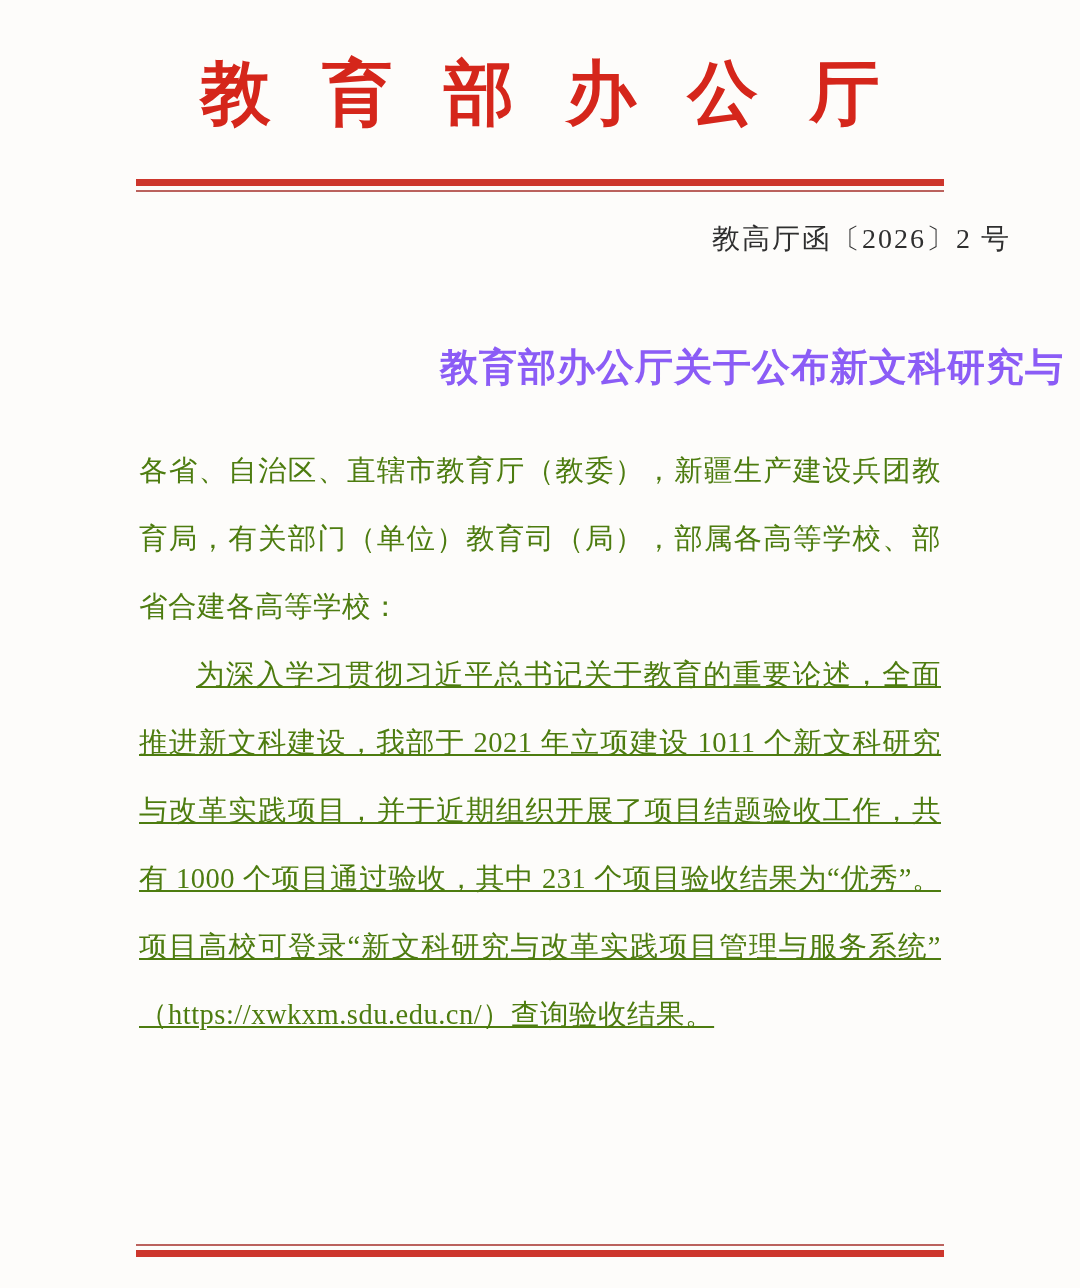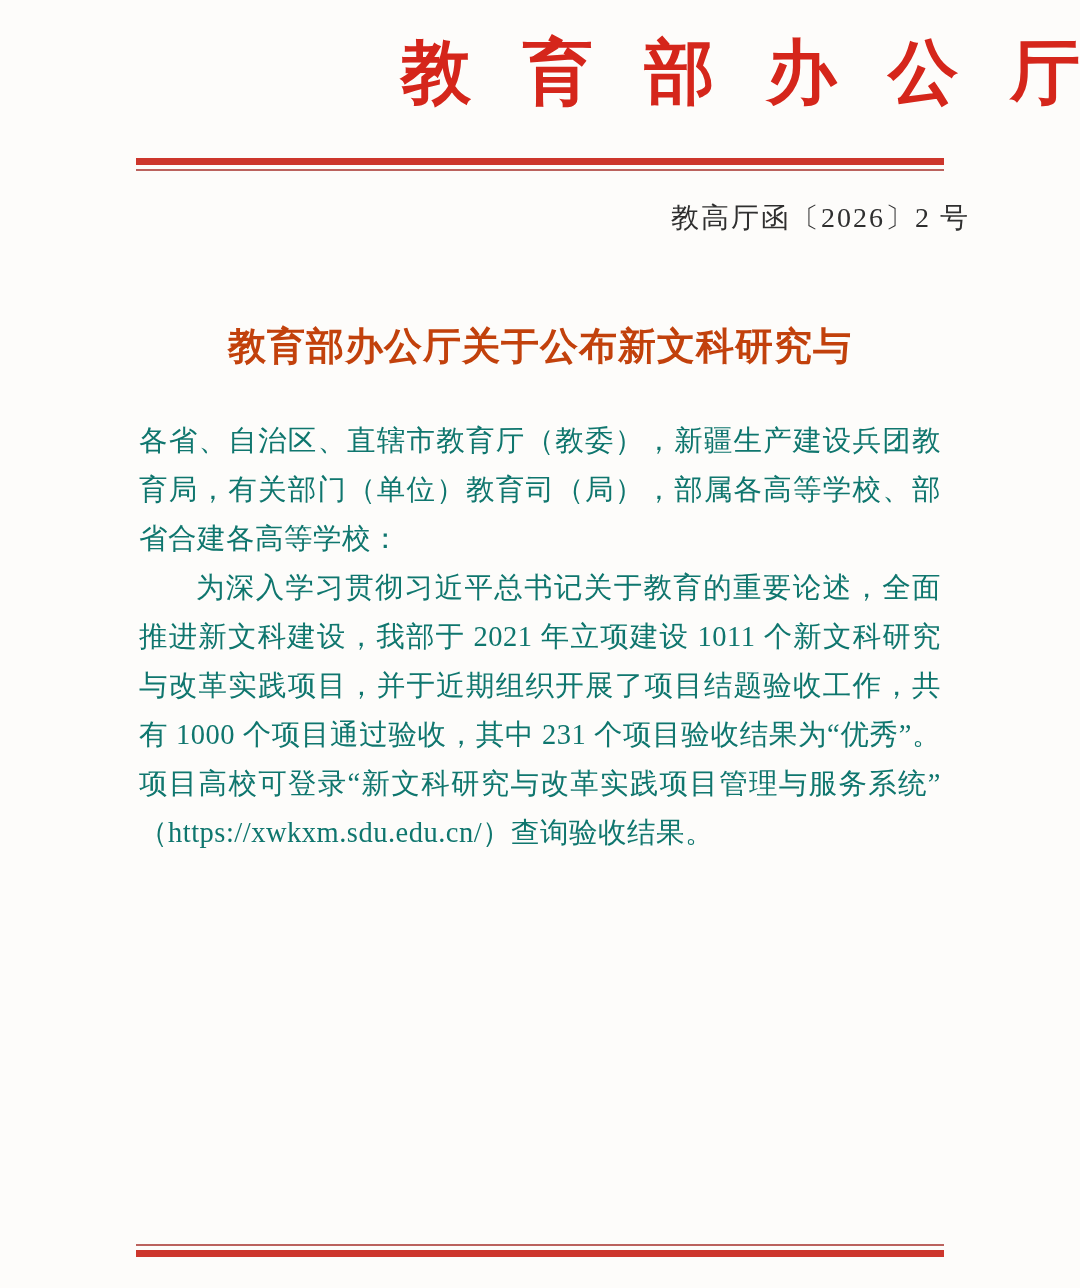--- a/index.html
+++ b/index.html
@@ -10,63 +10,63 @@
   html,body{margin:0;padding:0;background:#fdfcfa;}
   .page{
     position:relative;
     width:1080px;
     height:1288px;
     background:#fdfcfa;
     overflow:hidden;
     font-family:"Liberation Serif","DejaVu Serif",serif;
   }
   
-  .agency{padding-top:26px;text-align:right;white-space:nowrap;}
+  .agency{padding-top:47px;text-align:center;white-space:nowrap;}
   .agency-text{
     font-size:70px;
     font-weight:bold;
     color:var(--header-red,#d5261b);
     letter-spacing:0.74em;
     margin-right:-0.74em;
   }
   .rule-group{width:808px;margin:38px auto 0;}
   .rule{width:100%;}
   .rule.thick{height:7px;background:var(--rule-red,#cd362c);}
   .rule-group .rule.thin{height:2px;background:var(--rule-thin-red,#bb625d);margin-top:4px;}
   .doc-number{
     margin-top:28px;
     text-align:right;
-    padding-right:110px;
+    padding-right:69px;
     font-size:28px;
     color:#2f2f2f;
     letter-spacing:2px;
   }
   
   .title{
-    margin:74px 0 0;
-    text-align:center;
+    margin:74px 16px 0;
+    text-align:right;
     font-size:38px;
     line-height:71px;
     font-weight:700;
-    color:#c2410c;
+    color:#8b5cf6;
     letter-spacing:1px;
   }
   .title-line{display:block;}
   
   .body{
     width:802px;
     margin:34px auto 0;
     font-size:28.5px;
-    line-height:49px;
+    line-height:68px;
     text-align:justify;
-    color:#0f766e;
+    color:#4d7c0f;
     letter-spacing:0.5px;
   }
   .body p{margin:0;padding:0;}
-  .body p.indent{text-indent:2em;}
+  .body p.indent{text-indent:2em;text-decoration:underline;}
   
   .footer-rules{position:absolute;left:136px;top:1244px;width:808px;}
   .footer-rules .rule.thin{height:2px;background:var(--rule-thin-red,#bb625d);}
   .footer-rules .rule.thick{height:7px;background:var(--rule-red,#cd362c);margin-top:4px;}
 </style>
 </head>
 <body>
 
 <div class="page">
 

